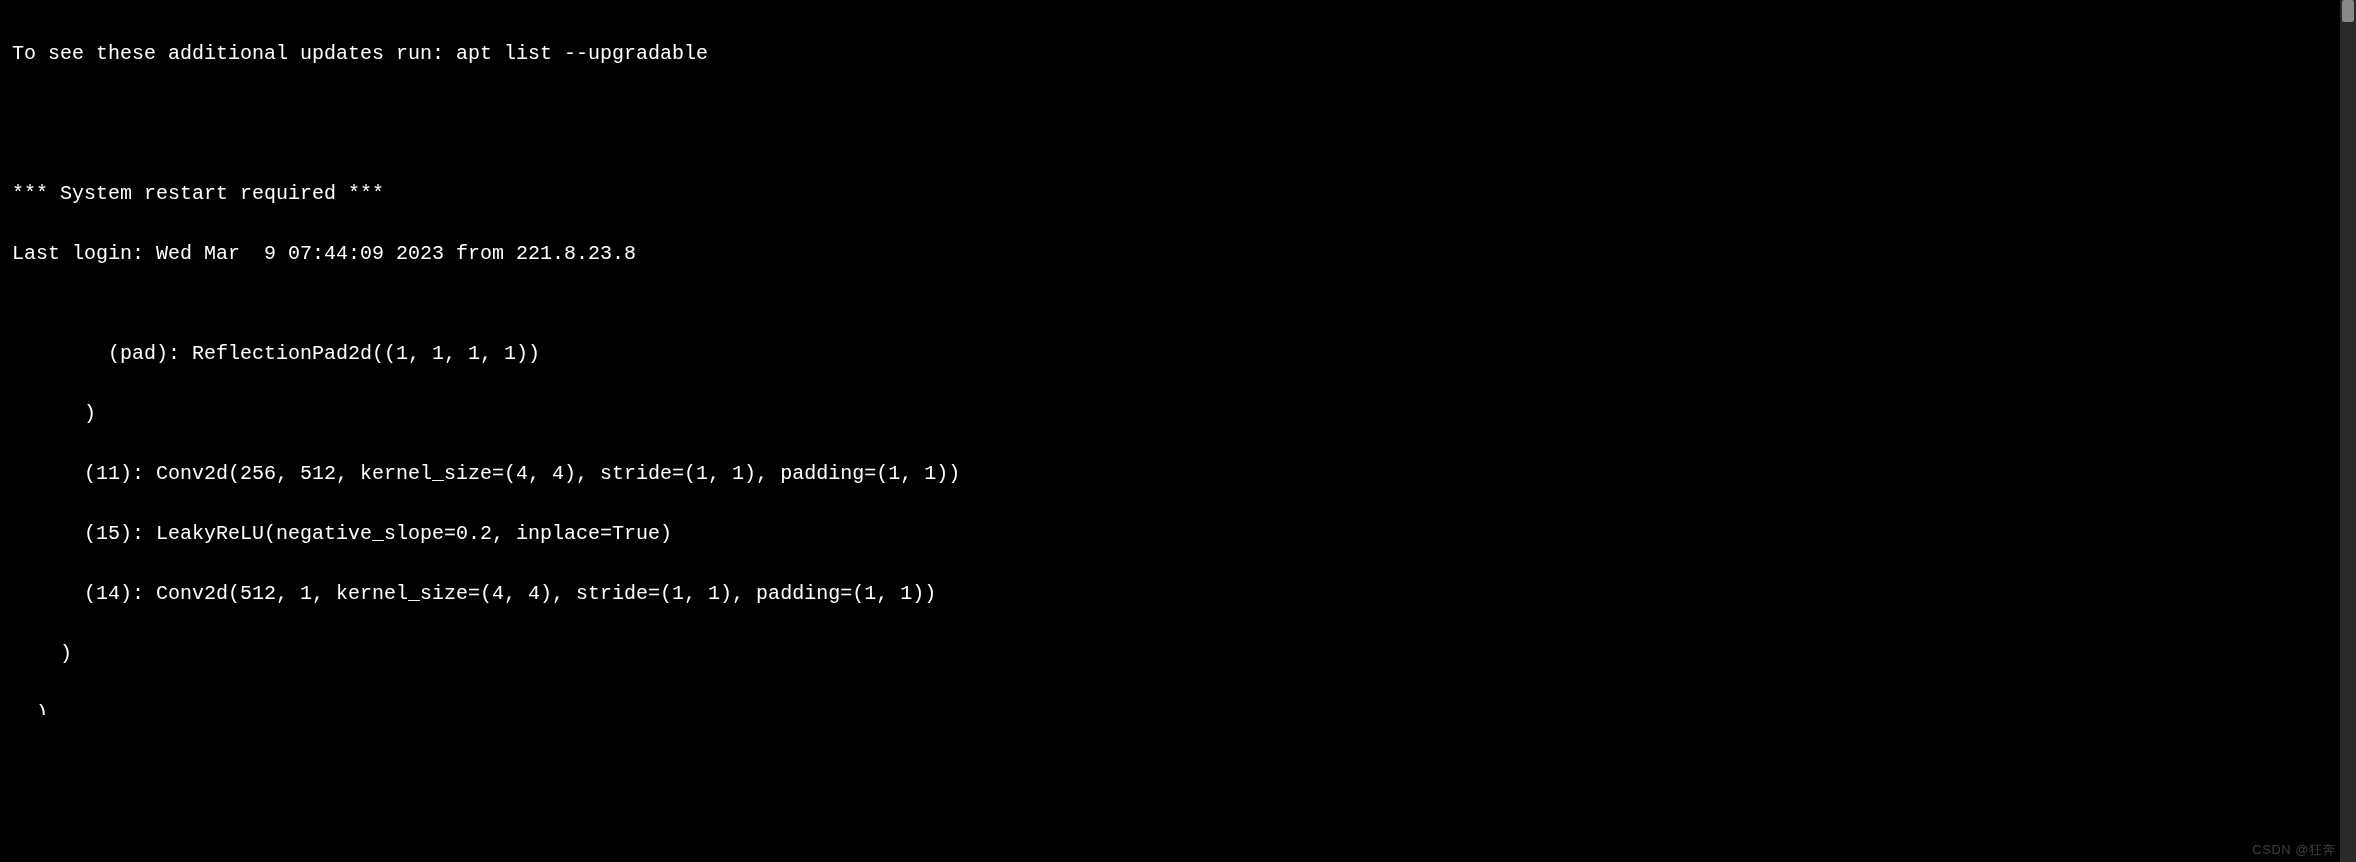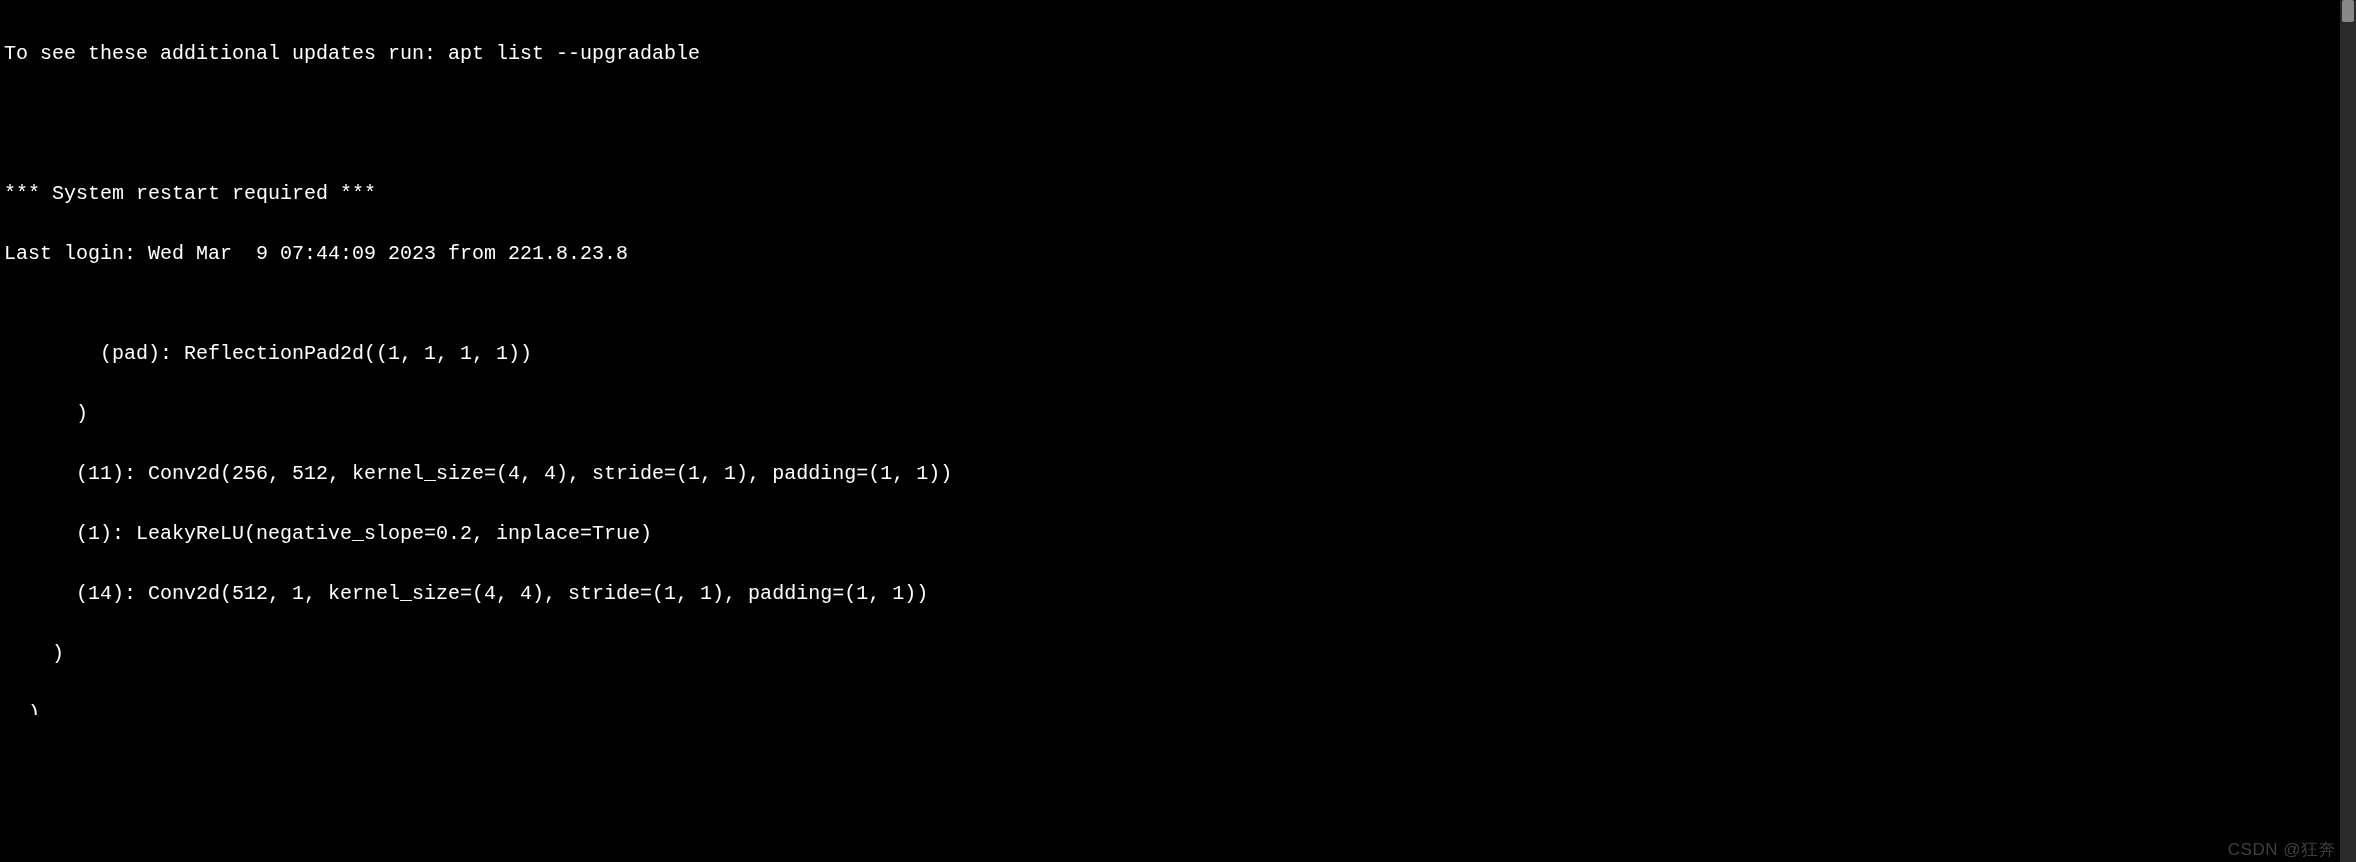--- a/index.html
+++ b/index.html
@@ -9,21 +9,21 @@
     background: #000;
     color: #fff;
     font-family: "Consolas", "Courier New", monospace;
     font-size: 20px;
     line-height: 20px;
     overflow: hidden;
   }
   .terminal {
     width: 2340px;
     height: 715px;
-    padding: 4px 0 0 4px;
+    padding: 4px 0 0 12px;
     white-space: pre;
     position: relative;
     overflow: hidden;
   }
   .line { white-space: pre; }
   .scrollbar {
     position: absolute;
     top: 0;
     right: 0;
     width: 16px;
@@ -37,39 +37,39 @@
     top: 0;
     height: 22px;
     background: #888;
     border-radius: 2px;
   }
   .watermark {
     position: absolute;
     right: 20px;
     bottom: 2px;
     color: rgba(180,180,180,0.35);
-    font-size: 17px;
+    font-size: 13px;
     font-family: sans-serif;
     letter-spacing: 0.5px;
   }
 </style>
 </head>
 <body>
 
 <div class="terminal">
   <div class="line">To see these additional updates run: apt list --upgradable</div>
   <div class="line"></div>
   <div class="line"></div>
   <div class="line">*** System restart required ***</div>
   <div class="line">Last login: Wed Mar  9 07:44:09 2023 from 221.8.23.8</div>
   <div class="line"></div>
   <div class="line">        (pad): ReflectionPad2d((1, 1, 1, 1))</div>
   <div class="line">      )</div>
   <div class="line">      (11): Conv2d(256, 512, kernel_size=(4, 4), stride=(1, 1), padding=(1, 1))</div>
-  <div class="line">      (1): LeakyReLU(negative_slope=0.2, inplace=True)</div>
+  <div class="line">      (15): LeakyReLU(negative_slope=0.2, inplace=True)</div>
   <div class="line">      (14): Conv2d(512, 1, kernel_size=(4, 4), stride=(1, 1), padding=(1, 1))</div>
   <div class="line">    )</div>
   <div class="line">  )</div>
   
   
   
   
 </div>
 
 <div class="scrollbar">

